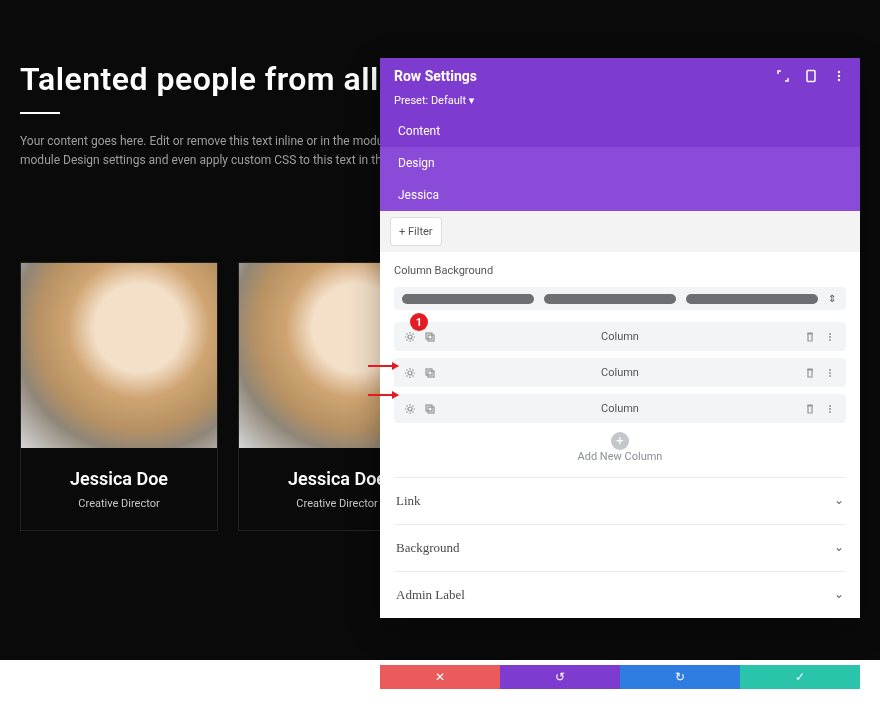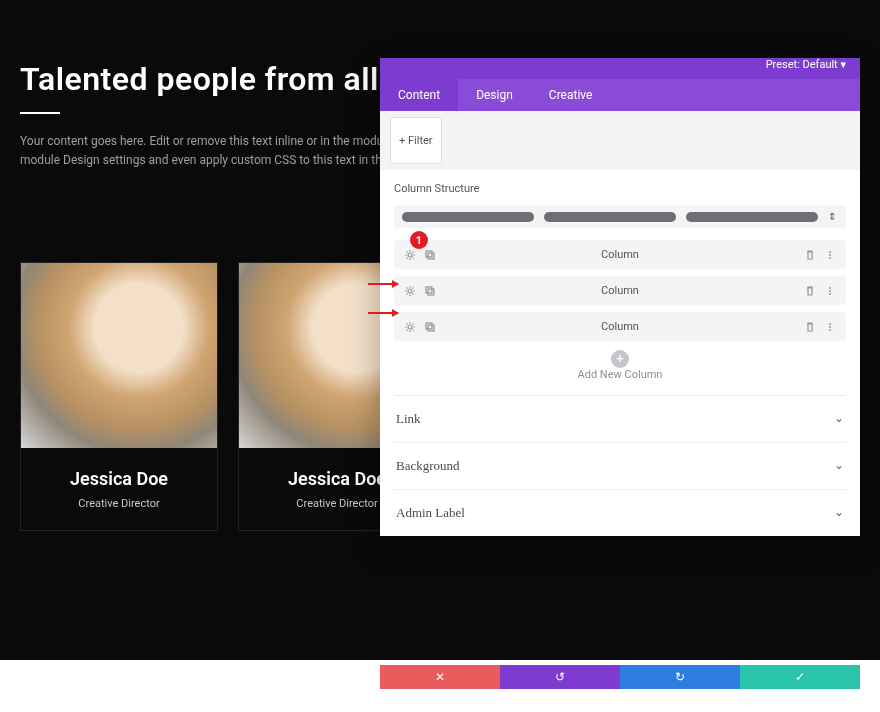--- a/index.html
+++ b/index.html
@@ -17,29 +17,29 @@
   .card-body{height:82px;display:flex;flex-direction:column;align-items:center;justify-content:center;color:#fff;}
   .card-name{font-size:18px;font-weight:600;}
   .card-role{font-size:11px;color:#c7c7c7;margin-top:8px;}
   .white-slab{position:absolute;left:0;right:0;top:660px;height:52px;background:#fff;}
 
   
   .modal{position:absolute;left:380px;top:58px;width:480px;background:#fff;box-shadow:0 10px 30px rgba(0,0,0,.3);}
   .mh{background:#7e3bd0;color:#fff;}
   .mh-top{display:flex;align-items:center;justify-content:space-between;padding:10px 14px;}
   .mh-title{font-size:14px;font-weight:700;}
-  .mh-preset{font-size:11px;padding:0 14px 8px;text-align:right;}
+  .mh-preset{font-size:11px;padding:0 14px 8px;}
   .mh-ico{display:flex;gap:14px;}
   .ico{width:14px;height:14px;display:inline-flex;align-items:center;justify-content:center;cursor:pointer;}
-  .tabs{display:flex;background:#8a4bd8;}
+  .tabs{display:flex;background:#8a4bd8;flex-direction:column;}
   .tab{padding:9px 18px;font-size:12px;color:#fff;cursor:pointer;}
   .tab.active{background:#7e3bd0;}
   .searchrow{display:flex;align-items:center;justify-content:space-between;background:#f3f3f3;padding:6px 10px;}
   .searchrow input{border:0;background:transparent;font-size:12px;flex:1;font-style:italic;color:#888;}
-  .filter{font-size:11px;color:#555;background:#fff;border:1px solid #ddd;border-radius:3px;padding:16px 8px;cursor:pointer;}
+  .filter{font-size:11px;color:#555;background:#fff;border:1px solid #ddd;border-radius:3px;padding:7px 8px;cursor:pointer;}
   .mbody{padding:12px 14px 0;}
   .lbl{font-size:11px;color:#555;margin-bottom:10px;}
   .structure{background:#f3f4f5;border-radius:4px;display:flex;gap:10px;align-items:center;padding:6px 8px;margin-bottom:12px;}
   .pill{height:10px;border-radius:5px;background:#6e6f72;flex:1;}
   .structure .chev{width:10px;font-size:10px;color:#555;}
   .col-list{position:relative;}
   .badge{position:absolute;left:16px;top:-9px;width:18px;height:18px;border-radius:50%;background:#e31b23;color:#fff;font-size:11px;font-weight:700;display:flex;align-items:center;justify-content:center;z-index:2;}
   .arrow{position:absolute;left:-26px;width:30px;height:2px;background:#e31b23;}
   .arrow::after{content:"";position:absolute;right:-1px;top:-3px;border-left:7px solid #e31b23;border-top:4px solid transparent;border-bottom:4px solid transparent;}
   .arrow.a1{top:43px;}.arrow.a2{top:72px;}
@@ -82,32 +82,54 @@
           <div class="card-role">Creative Director</div>
         </div>
       </div>
     </div>
   </div>
   <div class="white-slab"></div>
 </div>
 
 <div class="modal">
   <div class="mh">
+    <div class="mh-top">
+      <div class="mh-title">Row Settings</div>
+      <div class="mh-ico">
+        <span class="ico">
+            <svg viewBox="0 0 14 14" width="14" height="14" fill="none" stroke="#fff" stroke-width="1.5">
+              <path d="M2 5V2h3M12 9v3H9"></path>
+            </svg>
+          </span>
+        <span class="ico">
+            <svg viewBox="0 0 14 14" width="14" height="14" fill="none" stroke="#fff" stroke-width="1.5">
+              <rect x="3" y="1.5" width="8" height="11" rx="1"></rect>
+            </svg>
+          </span>
+        <span class="ico">
+            <svg viewBox="0 0 14 14" width="14" height="14" fill="#fff">
+              <circle cx="7" cy="3" r="1.2"></circle>
+              <circle cx="7" cy="7" r="1.2"></circle>
+              <circle cx="7" cy="11" r="1.2"></circle>
+            </svg>
+          </span>
+      </div>
+    </div>
     <div class="mh-preset"><span>Preset: Default</span> <span>▾</span></div>
     <div class="tabs">
       <div class="tab active">Content</div>
       <div class="tab">Design</div>
-      <div class="tab">Creative</div>
+      <div class="tab">Jessica</div>
     </div>
   </div>
   <div class="searchrow">
     <div class="filter">+ <span>Filter</span></div>
   </div>
   <div class="mbody">
-    <div class="lbl">Column Structure</div>
+    <div class="lbl">Column Background</div>
     <div class="structure">
       <div class="pill"></div>
       <div class="pill"></div>
       <div class="pill"></div>
       <div class="chev">⇕</div>
     </div>
     <div class="col-list">
       <div class="badge">1</div>
       <div class="arrow a1"></div>
       <div class="arrow a2"></div>

